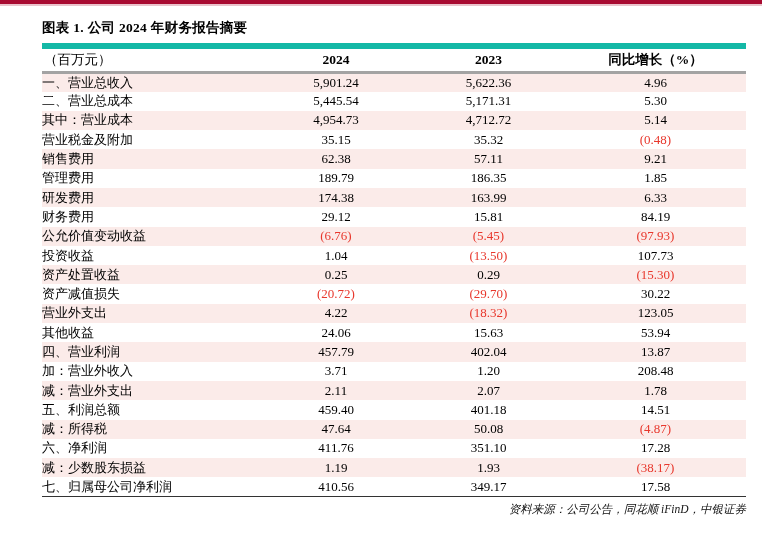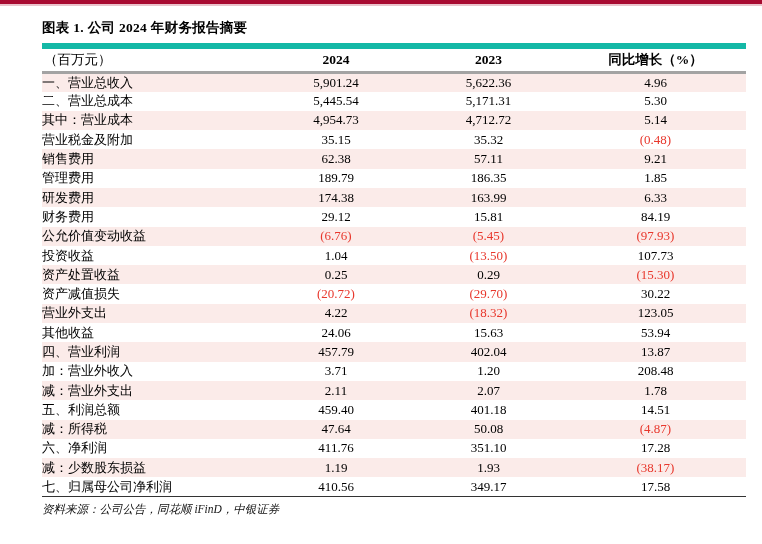--- a/index.html
+++ b/index.html
@@ -58,20 +58,21 @@
     overflow: hidden;
   }
   tbody td.label { text-align: left; }
   tbody tr:nth-child(odd) { background: var(--stripe, #fbebe9); }
   td.neg { color: var(--negred, #e8372c); }
   .source {
     font-style: italic;
     font-size: 11.5px;
     padding: 5px 0 0 0;
     color: #111;
+    text-align: right;
   }
 </style>
 </head>
 <body>
 
 <div class="topbar"></div>
 
 <div class="content">
   <h1 class="title">图表 1. 公司 2024 年财务报告摘要</h1>
 

